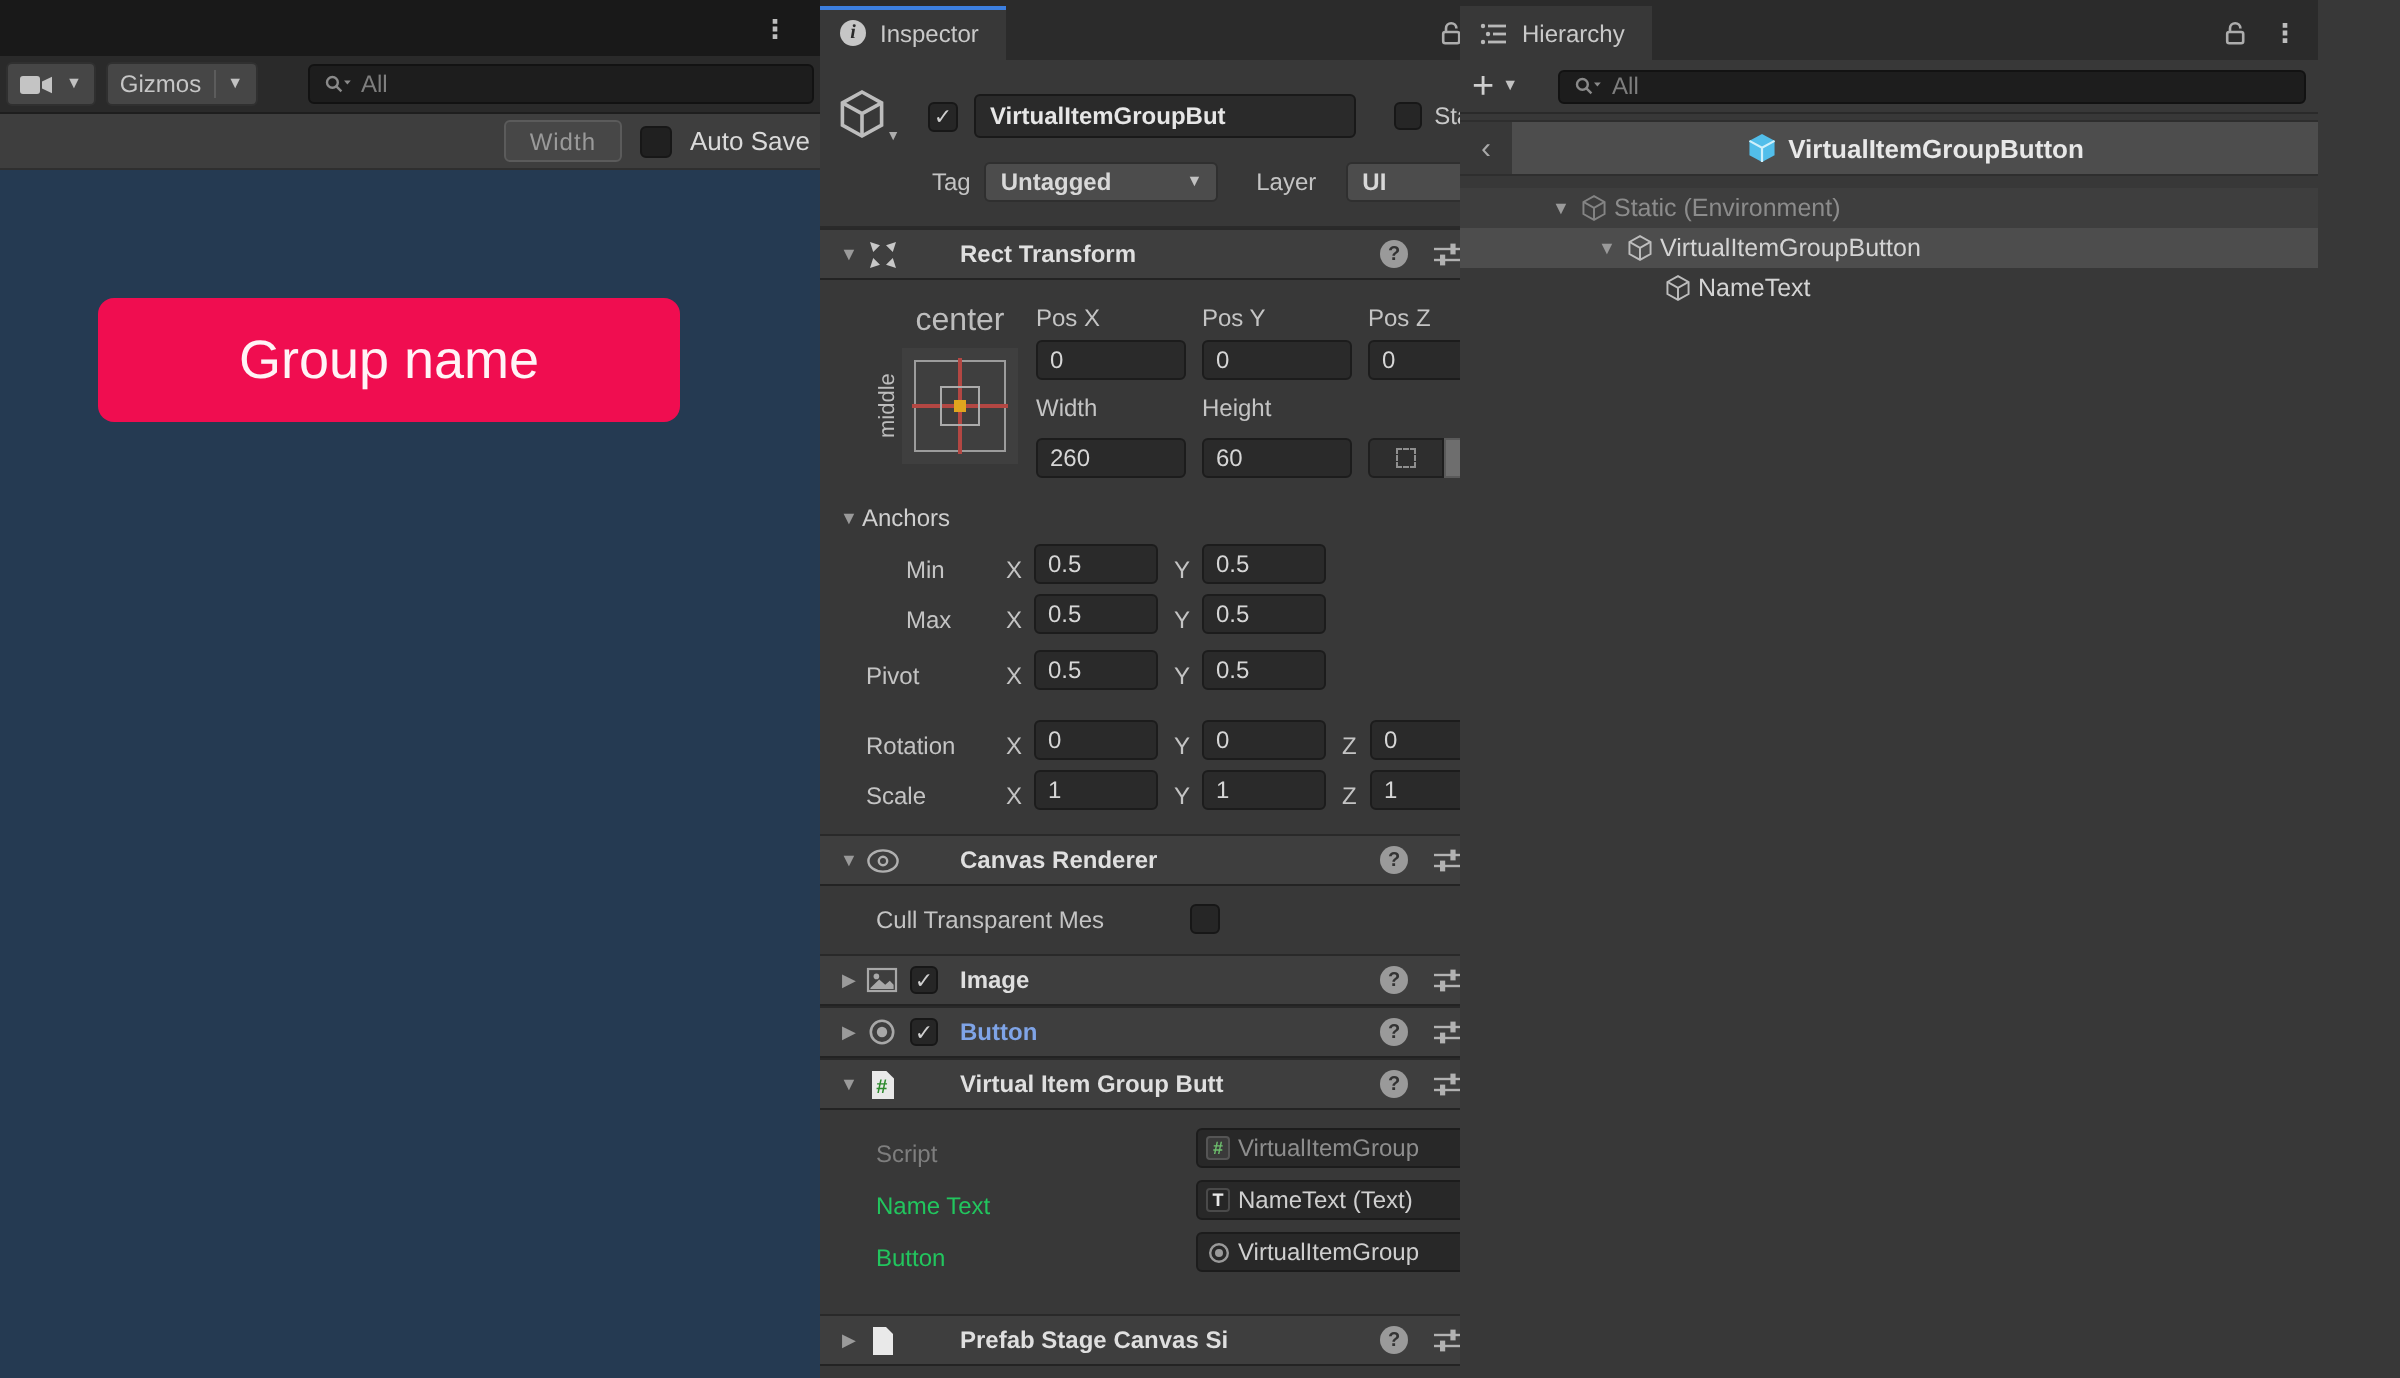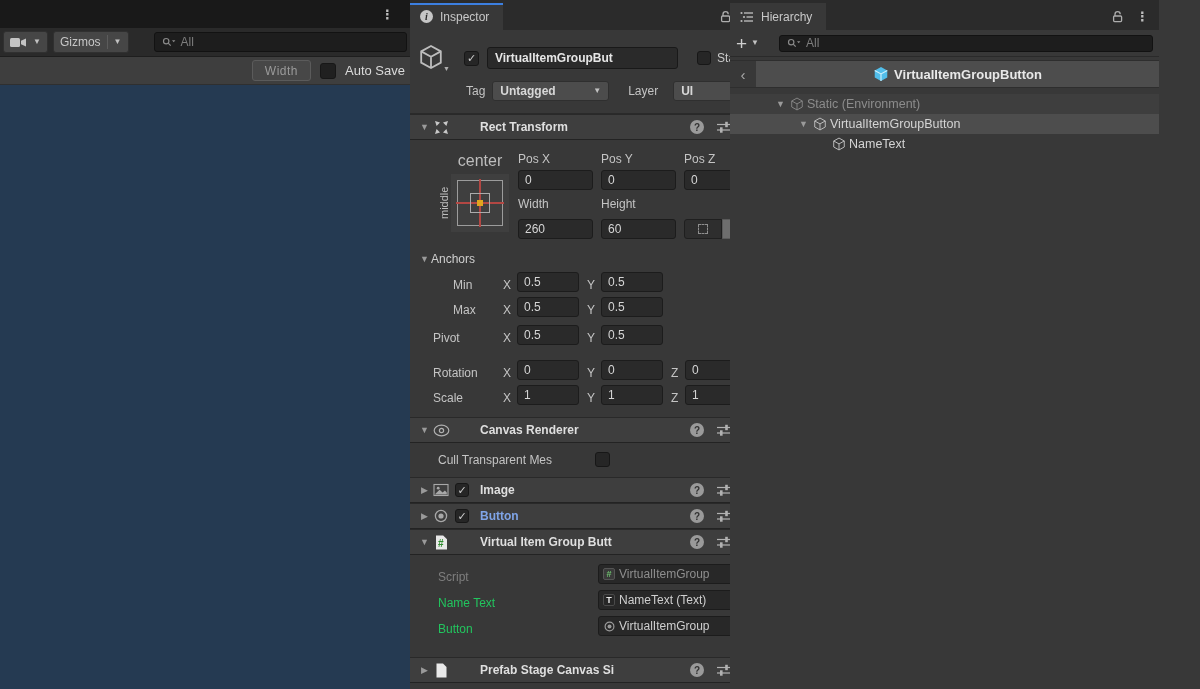--- a/index.html
+++ b/index.html
@@ -171,20 +171,25 @@
         <path d="M10 3.2 h3.4 l-1.7 2.1 z" fill="#8A8A8A"></path>
       </svg>
       <span>All</span>
     </div>
   </div>
   <div class="save-bar">
     <div class="save-btn">Width</div>
     <div class="cb"></div>
     <span class="autosave-lbl">Auto Save</span>
   </div>
+  <div class="scene-view">
+    <div class="group-btn" style="background:#F00D50;">
+      <span>Group name</span>
+    </div>
+  </div>
 </div>
 
 <div class="panel" id="inspector">
   <div class="tabbar">
     <div class="tab focused">
       <span class="info-ic">i</span>
       <span>Inspector</span>
     </div>
     <div class="tab-right">
       <svg width="13" height="13" viewBox="0 0 13 13">

